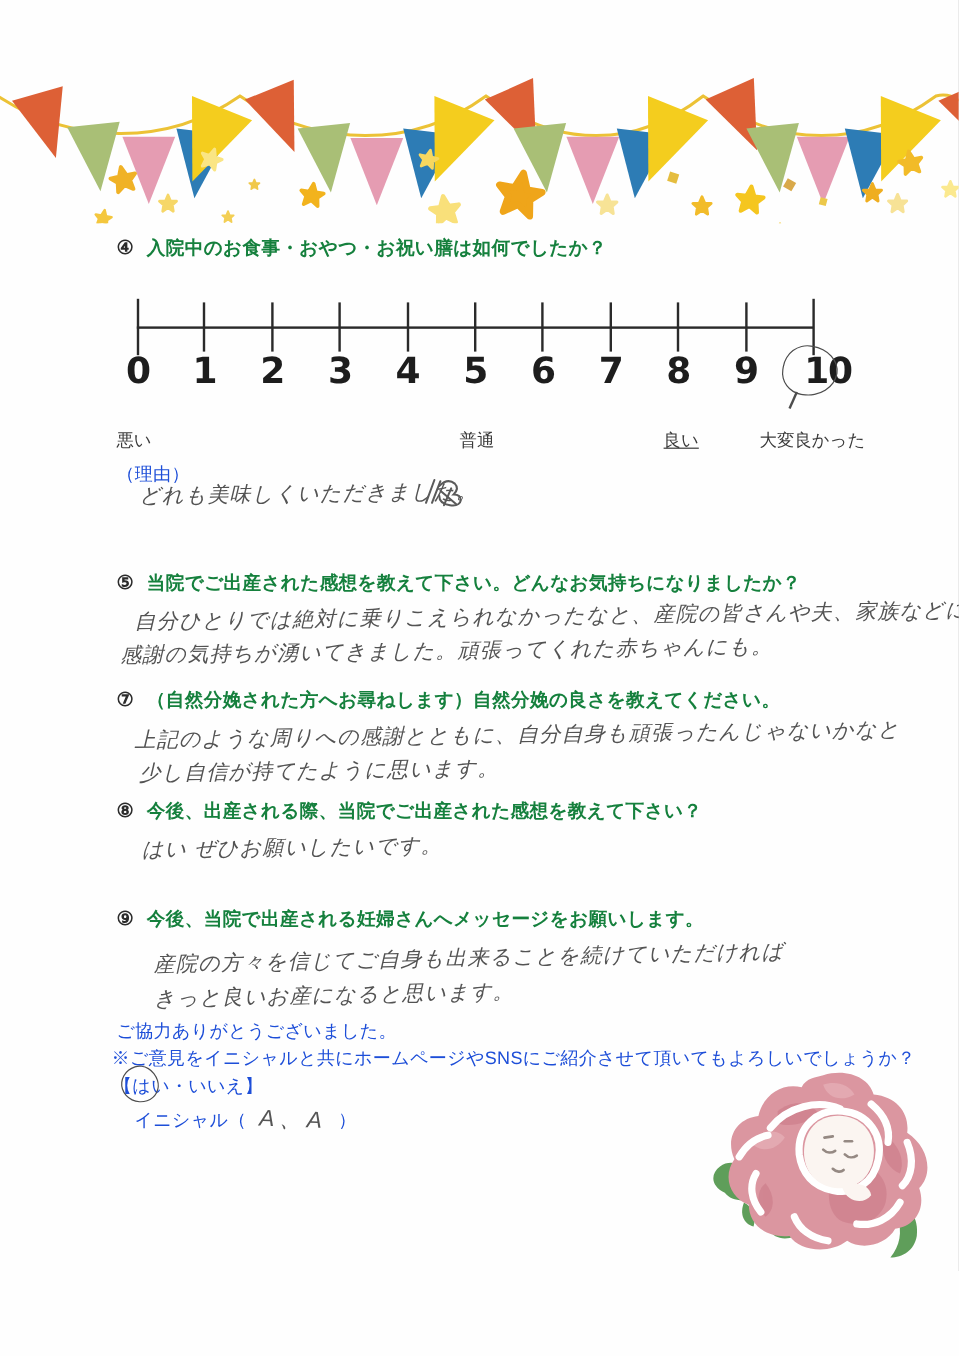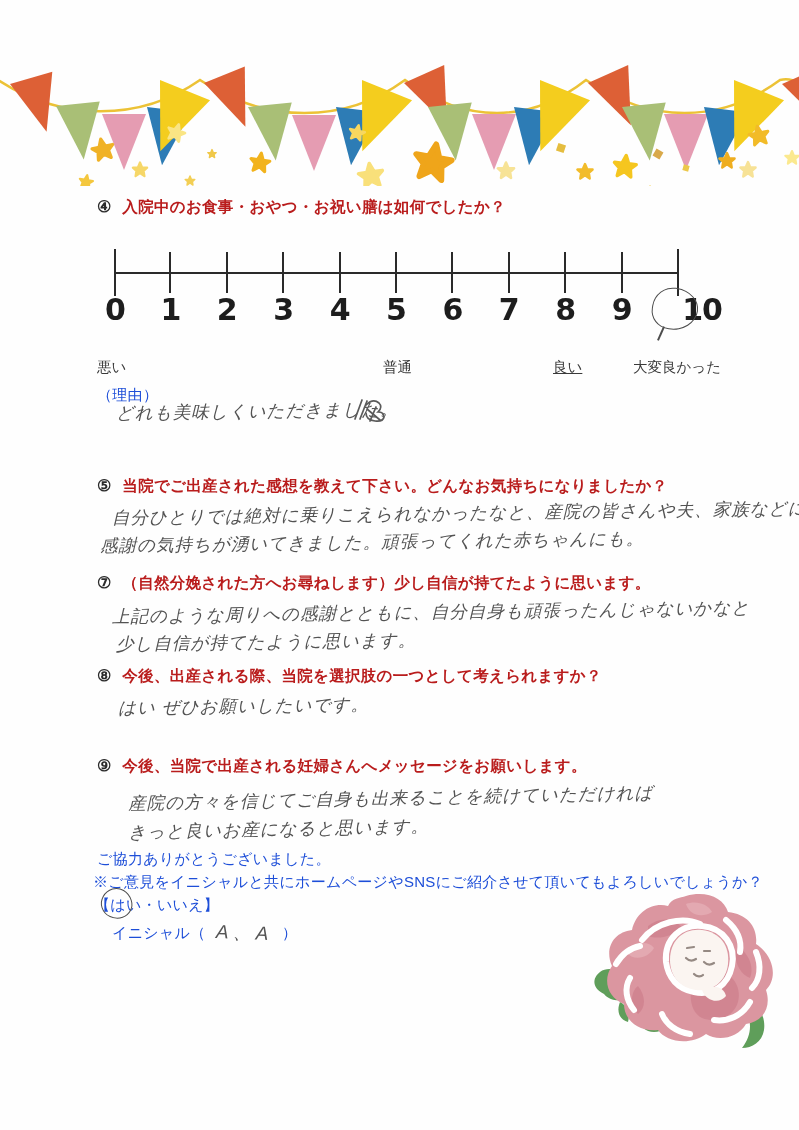--- a/index.html
+++ b/index.html
@@ -4,21 +4,21 @@
 <style>
   * { margin:0; padding:0; box-sizing:border-box; }
   body { background:#888; font-family:"Liberation Sans", sans-serif; }
   #page {
     position:relative; width:799px; height:1130px; margin:0 auto;
     background:#fefefe; overflow:hidden; color:#2e2e2e;
   }
   .abs { position:absolute; }
   .q-row { position:absolute; left:97px; display:flex; align-items:flex-start; white-space:nowrap; }
   .q-num { font-size:16px; font-weight:600; color:#2b2b2b; }
-  .q-text { font-size:15.5px; font-weight:600; color:#b91c1c; margin-left:11px; letter-spacing:0.3px; }
+  .q-text { font-size:15.5px; font-weight:600; color:#15803d; margin-left:11px; letter-spacing:0.3px; }
   .plain { font-size:15px; color:#1d4ed8; letter-spacing:0.3px; white-space:nowrap; }
   .hand {
     position:absolute; font-size:17.5px; color:#535353; white-space:nowrap;
     letter-spacing:1px; transform:rotate(-0.8deg); font-style:italic;
   }
   .scale-label { position:absolute; top:358px; font-size:14.5px; color:#3a3a3a; white-space:nowrap; }
   #scale { position:absolute; left:114px; top:247px; width:566px; height:86px; }
   #scale .axis { position:absolute; left:0; top:25px; width:564px; height:2px; background:#2a2a2a; }
   #scale .tick { position:absolute; top:5px; width:2px; height:41px; background:#2a2a2a; }
   #scale .num {
@@ -137,21 +137,21 @@
     <span class="num" style="left:1px;">0</span>
     <span class="num" style="left:56.4px;">1</span>
     <span class="num" style="left:112.8px;">2</span>
     <span class="num" style="left:169.2px;">3</span>
     <span class="num" style="left:225.6px;">4</span>
     <span class="num" style="left:282px;">5</span>
     <span class="num" style="left:338.4px;">6</span>
     <span class="num" style="left:394.8px;">7</span>
     <span class="num" style="left:451.2px;">8</span>
     <span class="num" style="left:507.6px;">9</span>
-    <span class="num" style="left:588px;">10</span>
+    <span class="num" style="left:576px;">10</span>
   </div>
   <div class="pen-circle" id="circle-10"></div>
   <div class="pen-circle" id="circle-10-tail"></div>
 
   <span class="scale-label" style="left:97px;">悪い</span>
   <span class="scale-label" style="left:383px;">普通</span>
   <span class="scale-label" style="left:553px;text-decoration:underline;">良い</span>
   <span class="scale-label" style="left:633px;">大変良かった</span>
 
   <span class="abs plain" style="left:97px; top:386px;">（理由）</span>
@@ -169,28 +169,28 @@
 
   <div class="q-row" style="top:476px;">
     <span class="q-num">⑤</span>
     <span class="q-text">当院でご出産された感想を教えて下さい。どんなお気持ちになりましたか？</span>
   </div>
   <span class="hand" style="left:112px; top:501px;">自分ひとりでは絶対に乗りこえられなかったなと、産院の皆さんや夫、家族などに</span>
   <span class="hand" style="left:100px; top:530px;">感謝の気持ちが湧いてきました。頑張ってくれた赤ちゃんにも。</span>
 
   <div class="q-row" style="top:573px;">
     <span class="q-num">⑦</span>
-    <span class="q-text">（自然分娩された方へお尋ねします）少し自信が持てたように思います。</span>
+    <span class="q-text">（自然分娩された方へお尋ねします）自然分娩の良さを教えてください。</span>
   </div>
   <span class="hand" style="left:112px; top:600px;">上記のような周りへの感謝とともに、自分自身も頑張ったんじゃないかなと</span>
   <span class="hand" style="left:116px; top:630px;">少し自信が持てたように思います。</span>
 
   <div class="q-row" style="top:666px;">
     <span class="q-num">⑧</span>
-    <span class="q-text">今後、出産される際、当院を選択肢の一つとして考えられますか？</span>
+    <span class="q-text">今後、出産される際、当院でご出産された感想を教えて下さい？</span>
   </div>
   <span class="hand" style="left:118px; top:694px;">はい ぜひお願いしたいです。</span>
 
   <div class="q-row" style="top:756px;">
     <span class="q-num">⑨</span>
     <span class="q-text">今後、当院で出産される妊婦さんへメッセージをお願いします。</span>
   </div>
   <span class="hand" style="left:128px; top:786px; transform:rotate(-1.2deg);">産院の方々を信じてご自身も出来ることを続けていただければ</span>
   <span class="hand" style="left:128px; top:817px; transform:rotate(-1.2deg);">きっと良いお産になると思います。</span>
 

